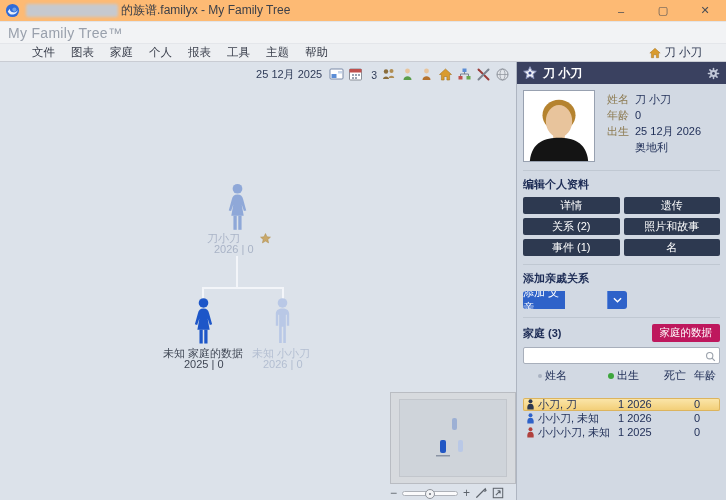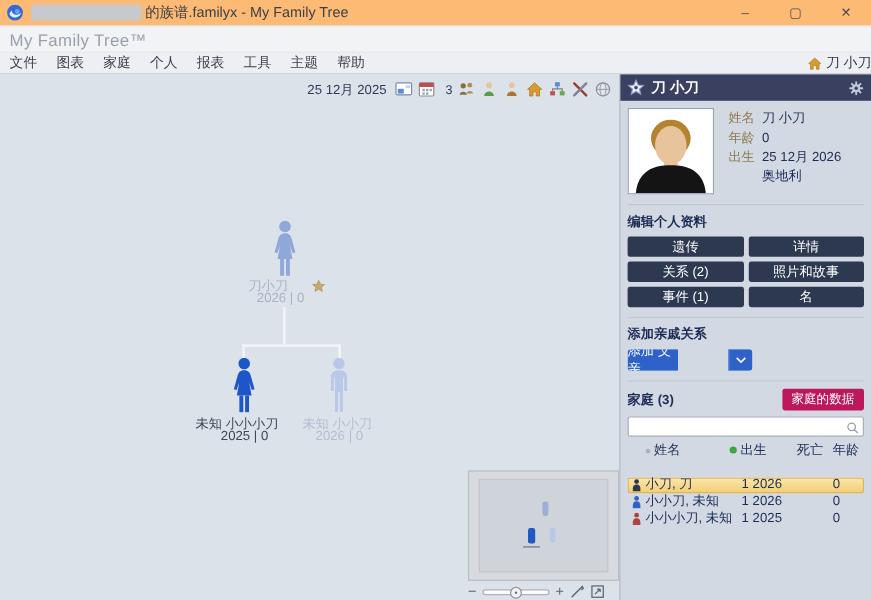--- a/index.html
+++ b/index.html
@@ -12,21 +12,21 @@
   .blurbox { width:92px; height:13px; background:#c6c9cf; border-radius:2px; filter:blur(1.5px); margin-right:3px; }
   .titletext { font-size:12px; color:#3c4049; white-space:nowrap; }
   .wincontrols { margin-left:auto; display:flex; height:100%; }
   .winbtn { width:42px; height:100%; display:flex; align-items:center; justify-content:center; font-size:11px; color:#4a4e55; cursor:default; }
 
   
   .appbar { height:22px; background:#f2f3f5; display:flex; align-items:center; padding-left:8px; border-bottom:1px solid #e4e6ea; }
   .brand { font-size:14px; color:#99a0ac; letter-spacing:.3px; }
 
   
-  .menubar { height:18px; background:#edeff2; border-bottom:1px solid #c9ccd3; display:flex; align-items:center; padding:0 0; }
+  .menubar { height:18px; background:#edeff2; border-bottom:1px solid #c9ccd3; display:flex; align-items:center; padding:0 24px; }
   .menuitem { font-size:11.5px; color:#3a3f4c; padding:0 8px; height:100%; display:flex; align-items:center; }
   .menuuser { margin-left:auto; display:flex; align-items:center; gap:3px; font-size:11.5px; color:#2c3650; }
 
   
   .main { display:flex; height:438px; }
   .chartpane { position:relative; width:516px; height:438px; background:#dce2ea; overflow:hidden; }
   .chart-toolbar { position:absolute; top:5px; right:6px; display:flex; align-items:center; gap:4px; }
   .toolbar-date { font-size:11px; color:#2f3b58; margin-right:3px; }
   .tb-ico { width:15px; height:15px; display:block; }
   .gencount { font-size:10.5px; color:#2f3b58; margin-left:4px; }
@@ -198,21 +198,21 @@
     <div class="conn" style="left:282px; top:225px; width:2px; height:12px;"></div>
 
     <svg class="fig" style="left:187px; top:236px;" width="33" height="46" viewBox="0 0 34 48">
       <g fill="#1d56c8">
         <circle cx="17" cy="5.2" r="5"></circle>
         <path d="M17 11 C13.5 11 11.9 13 11.2 16 L8 27.5 L10.4 28.2 L12.7 21.5 L10.6 33 L23.4 33 L21.3 21.5 L23.6 28.2 L26 27.5 L22.8 16 C22.1 13 20.5 11 17 11 Z"></path>
         <rect x="12.8" y="33" width="3.4" height="14.5"></rect>
         <rect x="17.8" y="33" width="3.4" height="14.5"></rect>
       </g>
     </svg>
-    <div class="treelabel" style="left:163px; top:284px; color:#3f4654;">未知 小小小刀</div>
+    <div class="treelabel" style="left:163px; top:284px; color:#3f4654;">未知 家庭的数据</div>
     <div class="treelabel" style="left:184px; top:296px; color:#3f4654;">2025 | 0</div>
 
     <svg class="fig" style="left:266px; top:236px;" width="33" height="46" viewBox="0 0 34 48">
       <g fill="#b9c8e6">
         <circle cx="17" cy="5.2" r="5"></circle>
         <path d="M17 11 C12 11 10 13.5 10 17 L10 29 L12.5 29 L12.5 17.5 L13.5 17.5 L13.5 47 L16.2 47 L16.2 30 L17.8 30 L17.8 47 L20.5 47 L20.5 17.5 L21.5 17.5 L21.5 29 L24 29 L24 17 C24 13.5 22 11 17 11 Z"></path>
       </g>
     </svg>
     <div class="treelabel" style="left:252px; top:284px; color:#b3bed1;">未知 小小刀</div>
     <div class="treelabel" style="left:263px; top:296px; color:#b3bed1;">2026 | 0</div>
@@ -289,22 +289,22 @@
           <div class="inforec">
               <span class="inflabel"></span>
               <span class="infval">奥地利</span>
             </div>
         </div>
       </div>
 
       <div class="divider"></div>
       <div class="sectitle">编辑个人资料</div>
       <div class="editgrid">
+        <div class="navybtn">详情</div>
         <div class="navybtn">遗传</div>
-        <div class="navybtn">详情</div>
         <div class="navybtn">关系 (2)</div>
         <div class="navybtn">照片和故事</div>
         <div class="navybtn">事件 (1)</div>
         <div class="navybtn">名</div>
       </div>
 
       <div class="divider"></div>
       <div class="sectitle">添加亲戚关系</div>
       <div class="splitbtn">
         <span class="splitmain">添加 父亲</span>

